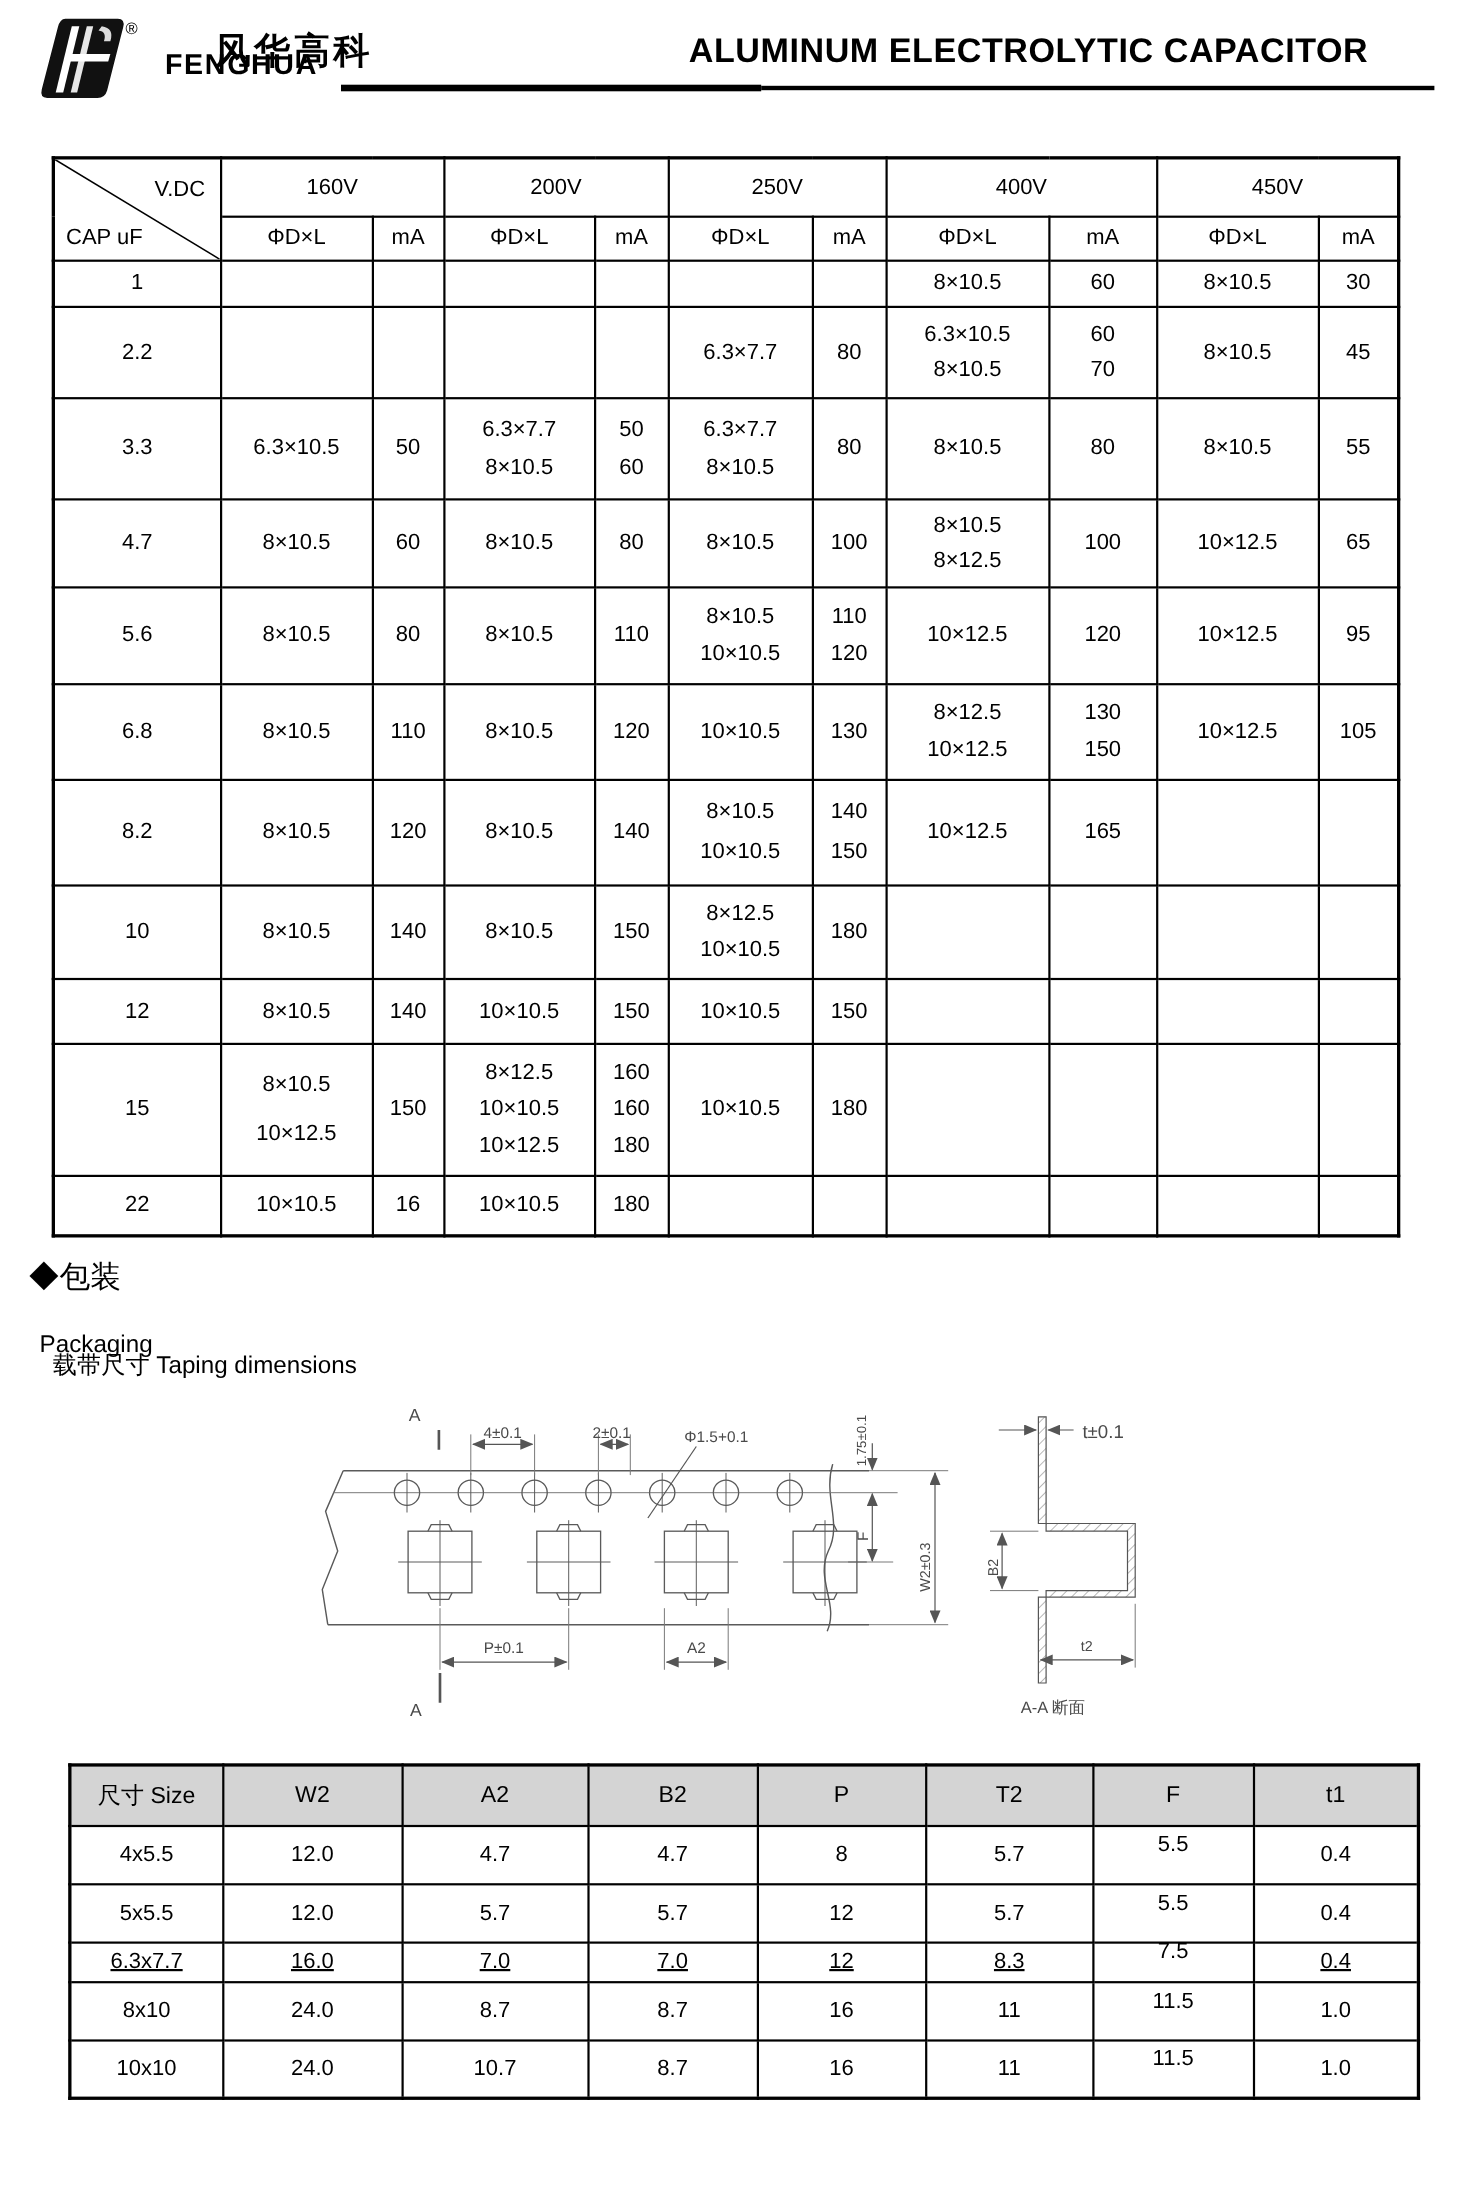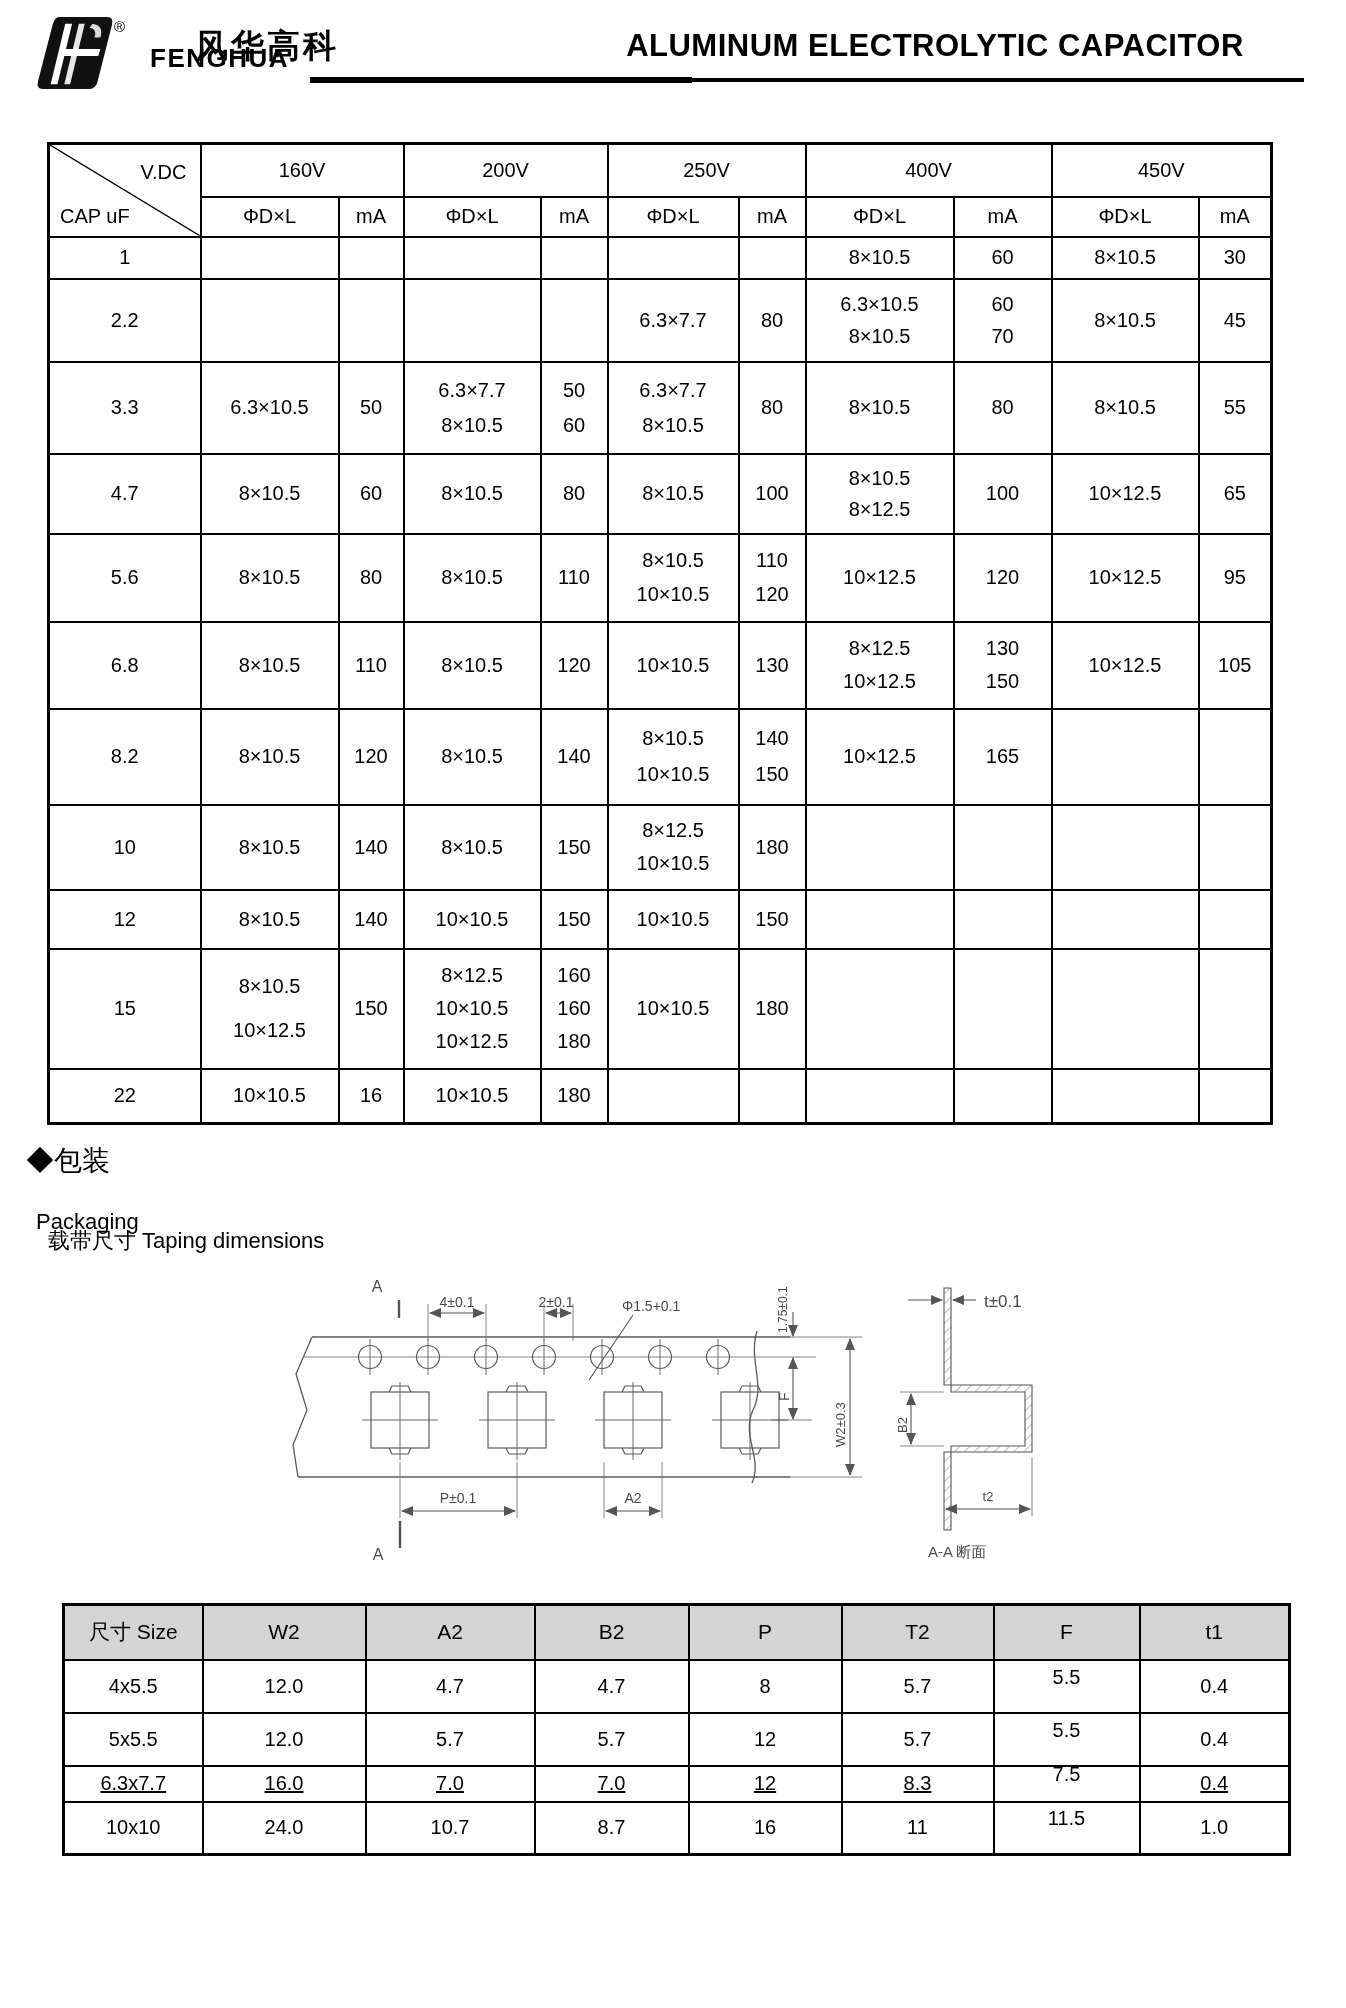--- a/index.html
+++ b/index.html
@@ -513,20 +513,30 @@
           <td>6.3x7.7</td>
           <td>16.0</td>
           <td>7.0</td>
           <td>7.0</td>
           <td>12</td>
           <td>8.3</td>
           <td><span class="raised">7.5</span></td>
           <td>0.4</td>
         </tr>
         <tr style="height: 53px;">
+          <td>8x10</td>
+          <td>24.0</td>
+          <td>8.7</td>
+          <td>8.7</td>
+          <td>16</td>
+          <td>11</td>
+          <td><span class="raised">11.5</span></td>
+          <td>1.0</td>
+        </tr>
+        <tr style="height: 53px;">
           <td>10x10</td>
           <td>24.0</td>
           <td>10.7</td>
           <td>8.7</td>
           <td>16</td>
           <td>11</td>
           <td><span class="raised">11.5</span></td>
           <td>1.0</td>
         </tr>
       </tbody>

